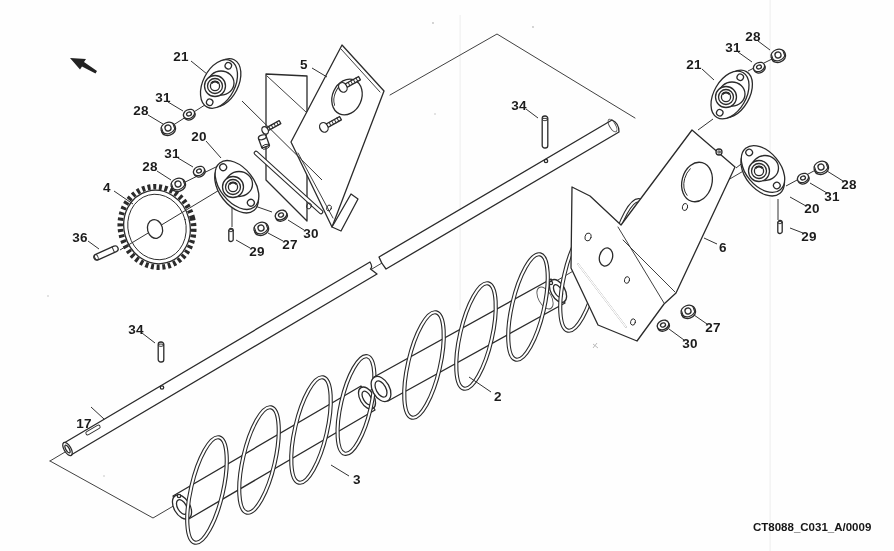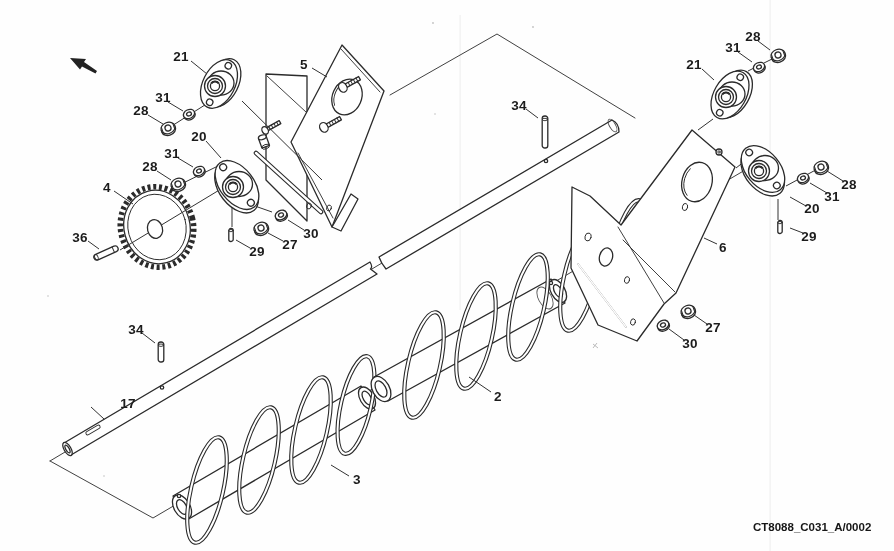--- a/index.html
+++ b/index.html
@@ -377,30 +377,30 @@
       <span class="callout" style="left: 199px; top: 136px;">20</span>
       <span class="callout" style="left: 172px; top: 153px;">31</span>
       <span class="callout" style="left: 150px; top: 166px;">28</span>
       <span class="callout" style="left: 107px; top: 187px;">4</span>
       <span class="callout" style="left: 80px; top: 237px;">36</span>
       <span class="callout" style="left: 257px; top: 251px;">29</span>
       <span class="callout" style="left: 290px; top: 244px;">27</span>
       <span class="callout" style="left: 311px; top: 233px;">30</span>
       <span class="callout" style="left: 304px; top: 64px;">5</span>
       <span class="callout" style="left: 136px; top: 329px;">34</span>
-      <span class="callout" style="left: 84px; top: 403px; margin-left: 44px;">17</span>
+      <span class="callout" style="left: 84px; top: 423px;">17</span>
       <span class="callout" style="left: 357px; top: 479px;">3</span>
       <span class="callout" style="left: 498px; top: 396px;">2</span>
       <span class="callout" style="left: 519px; top: 105px;">34</span>
       <span class="callout" style="left: 694px; top: 64px;">21</span>
       <span class="callout" style="left: 733px; top: 47px;">31</span>
       <span class="callout" style="left: 753px; top: 36px;">28</span>
       <span class="callout" style="left: 849px; top: 184px;">28</span>
       <span class="callout" style="left: 832px; top: 196px;">31</span>
       <span class="callout" style="left: 812px; top: 208px;">20</span>
       <span class="callout" style="left: 809px; top: 236px;">29</span>
       <span class="callout" style="left: 723px; top: 247px;">6</span>
       <span class="callout" style="left: 713px; top: 327px;">27</span>
       <span class="callout" style="left: 690px; top: 343px;">30</span>
     </div>
 
-<div class="footer">CT8088_C031_A/0002</div>
+<div class="footer">CT8088_C031_A/0009</div>
 </div>
 
 </body></html>

